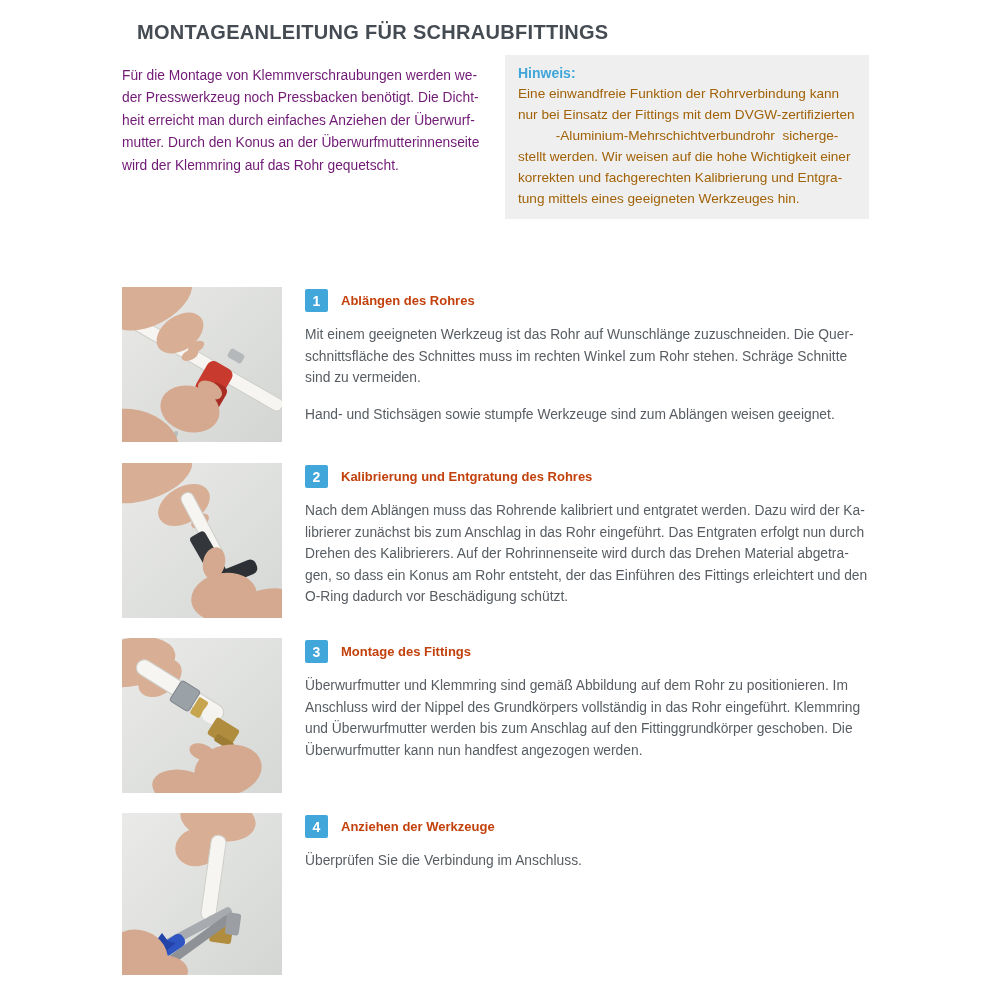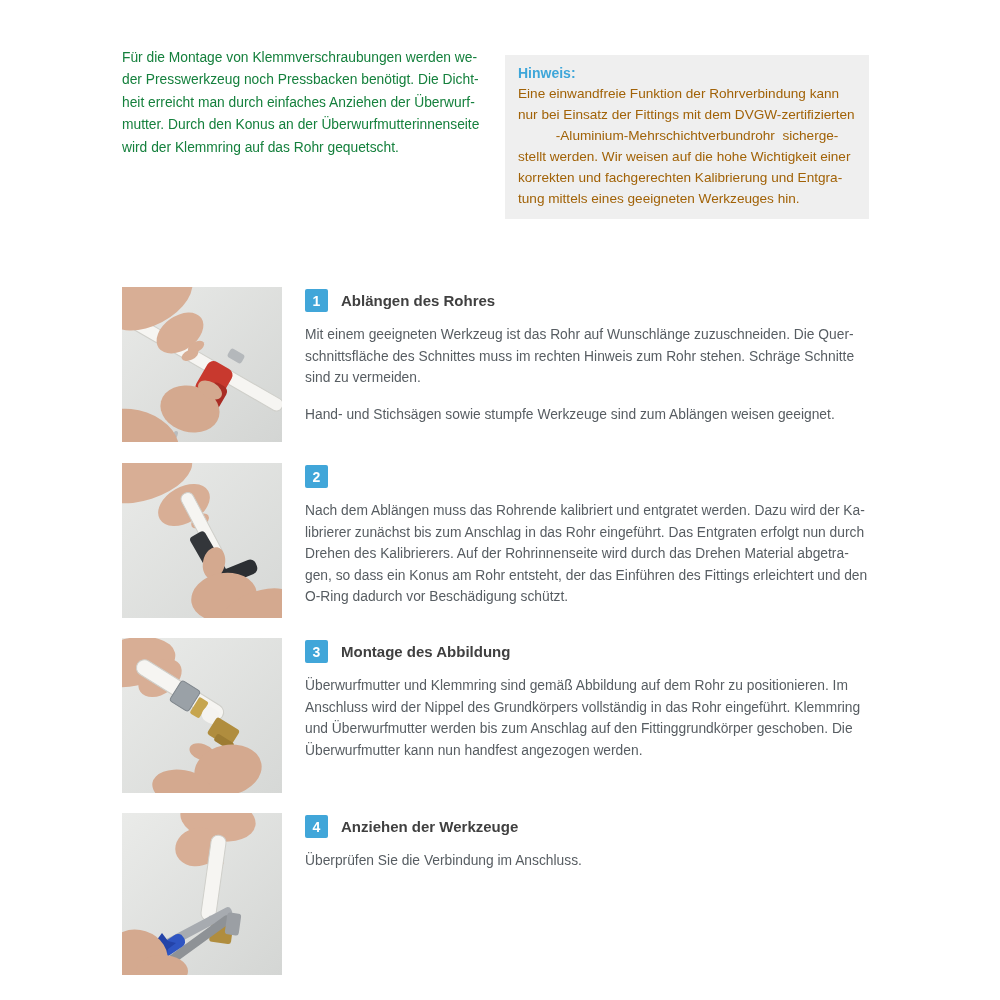--- a/index.html
+++ b/index.html
@@ -2,45 +2,46 @@
 <html lang="de"><head>
 <meta charset="utf-8">
 <style>
   html,body{margin:0;padding:0;background:#ffffff;}
   body{font-family:"Liberation Sans",sans-serif;}
   .page{position:relative;width:1000px;height:1000px;background:#ffffff;overflow:hidden;color:#575d62;}
 
   .title{position:absolute;left:137px;top:8px;font-size:20px;font-weight:700;
          color:#454b52;letter-spacing:0.3px;}
 
-  .intro{position:absolute;left:122px;top:47px;font-size:13.8px;line-height:22.4px;
-         white-space:pre;color:#15803d;}
+  .intro{position:absolute;left:122px;top:65px;font-size:13.8px;line-height:22.4px;
+         white-space:pre;color:#701a75;}
 
   .note{position:absolute;left:505px;top:55px;width:364px;min-height:142px;
         background:#efefef;padding:8px 12px 10px 13px;box-sizing:border-box;}
   .note-title{color:#3ea6d9;font-weight:700;font-size:14px;line-height:20px;}
   .note-body{font-size:13.6px;line-height:21px;white-space:pre;color:#a16207;}
 
   .step{position:absolute;left:0;width:1000px;}
   .step-1{top:287px}.step-2{top:463px}.step-3{top:638px}.step-4{top:813px}
   .photo{position:absolute;left:122px;top:0;width:160px;height:155px;display:block;}
   .step-4 .photo{height:162px;}
   .content{position:absolute;left:305px;top:2px;width:610px;}
   .step-head{display:flex;align-items:center;gap:13px;}
   .badge{width:23px;height:23px;background:#41a6d9;color:#ffffff;font-size:14px;font-weight:700;
          display:flex;align-items:center;justify-content:center;border-radius:2px;flex:0 0 auto;}
-  .step-title{color:#404040;font-weight:700;font-size:15px;}
+  .step-title{color:#c2410c;font-weight:700;font-size:13px;}
   .step-body{margin-top:12px;font-size:13.8px;line-height:21.5px;white-space:pre;color:#575d62;}
   .step-body + .step-body{margin-top:15px;}
 </style>
 </head>
 <body>
 
 <div class="page">
 
+  <h1 class="title">MONTAGEANLEITUNG FÜR SCHRAUBFITTINGS</h1>
 
   <div class="intro">Für die Montage von Klemmverschraubungen werden we-
 der Presswerkzeug noch Pressbacken benötigt. Die Dicht-
 heit erreicht man durch einfaches Anziehen der Überwurf-
 mutter. Durch den Konus an der Überwurfmutterinnenseite
 wird der Klemmring auf das Rohr gequetscht.</div>
 
   <div class="note">
     <div class="note-title">Hinweis:</div>
     <div class="note-body">Eine einwandfreie Funktion der Rohrverbindung kann
@@ -80,21 +81,21 @@
         <ellipse cx="88" cy="103" rx="13" ry="8" transform="rotate(30 88 103)"></ellipse>
         <ellipse cx="16" cy="150" rx="42" ry="26" transform="rotate(20 16 150)"></ellipse>
       </g>
     </svg>
     <div class="content">
       <div class="step-head">
         <div class="badge">1</div>
         <div class="step-title">Ablängen des Rohres</div>
       </div>
       <div class="step-body">Mit einem geeigneten Werkzeug ist das Rohr auf Wunschlänge zuzuschneiden. Die Quer-
-schnittsfläche des Schnittes muss im rechten Hinweis zum Rohr stehen. Schräge Schnitte
+schnittsfläche des Schnittes muss im rechten Winkel zum Rohr stehen. Schräge Schnitte
 sind zu vermeiden.</div>
       <div class="step-body">Hand- und Stichsägen sowie stumpfe Werkzeuge sind zum Ablängen weisen geeignet.</div>
     </div>
   </section>
 
   <section class="step step-2">
     <svg class="photo" viewBox="0 0 160 155" role="img" aria-label="Hand führt schwarzen Kalibrierer in weißes Rohr ein">
       <defs>
           <linearGradient id="g2" x1="0" y1="0" x2="1" y2="1">
         <stop offset="0" stop-color="#e9eae8"></stop>
@@ -116,20 +117,21 @@
       </g>
       <g fill="#d4a98f">
         <ellipse cx="92" cy="100" rx="11" ry="16" transform="rotate(12 92 100)"></ellipse>
         <ellipse cx="102" cy="134" rx="33" ry="24" transform="rotate(-10 102 134)"></ellipse>
         <ellipse cx="138" cy="152" rx="42" ry="24" transform="rotate(-20 138 152)"></ellipse>
       </g>
     </svg>
     <div class="content">
       <div class="step-head">
         <div class="badge">2</div>
+        <div class="step-title">Kalibrierung und Entgratung des Rohres</div>
       </div>
       <div class="step-body">Nach dem Ablängen muss das Rohrende kalibriert und entgratet werden. Dazu wird der Ka-
 librierer zunächst bis zum Anschlag in das Rohr eingeführt. Das Entgraten erfolgt nun durch
 Drehen des Kalibrierers. Auf der Rohrinnenseite wird durch das Drehen Material abgetra-
 gen, so dass ein Konus am Rohr entsteht, der das Einführen des Fittings erleichtert und den
 O-Ring dadurch vor Beschädigung schützt.</div>
     </div>
   </section>
 
   <section class="step step-3">
@@ -157,21 +159,21 @@
       </g>
       <g fill="#d4a98f">
         <ellipse cx="80" cy="114" rx="13" ry="8" transform="rotate(20 80 114)"></ellipse>
         <ellipse cx="106" cy="132" rx="34" ry="25" transform="rotate(-12 106 132)"></ellipse>
         <ellipse cx="60" cy="150" rx="30" ry="18" transform="rotate(10 60 150)"></ellipse>
       </g>
     </svg>
     <div class="content">
       <div class="step-head">
         <div class="badge">3</div>
-        <div class="step-title">Montage des Abbildung</div>
+        <div class="step-title">Montage des Fittings</div>
       </div>
       <div class="step-body">Überwurfmutter und Klemmring sind gemäß Abbildung auf dem Rohr zu positionieren. Im
 Anschluss wird der Nippel des Grundkörpers vollständig in das Rohr eingeführt. Klemmring
 und Überwurfmutter werden bis zum Anschlag auf den Fittinggrundkörper geschoben. Die
 Überwurfmutter kann nun handfest angezogen werden.</div>
     </div>
   </section>
 
   <section class="step step-4">
     <svg class="photo" viewBox="0 0 160 162" role="img" aria-label="Überwurfmutter wird mit Zange mit blauem Griff angezogen">

